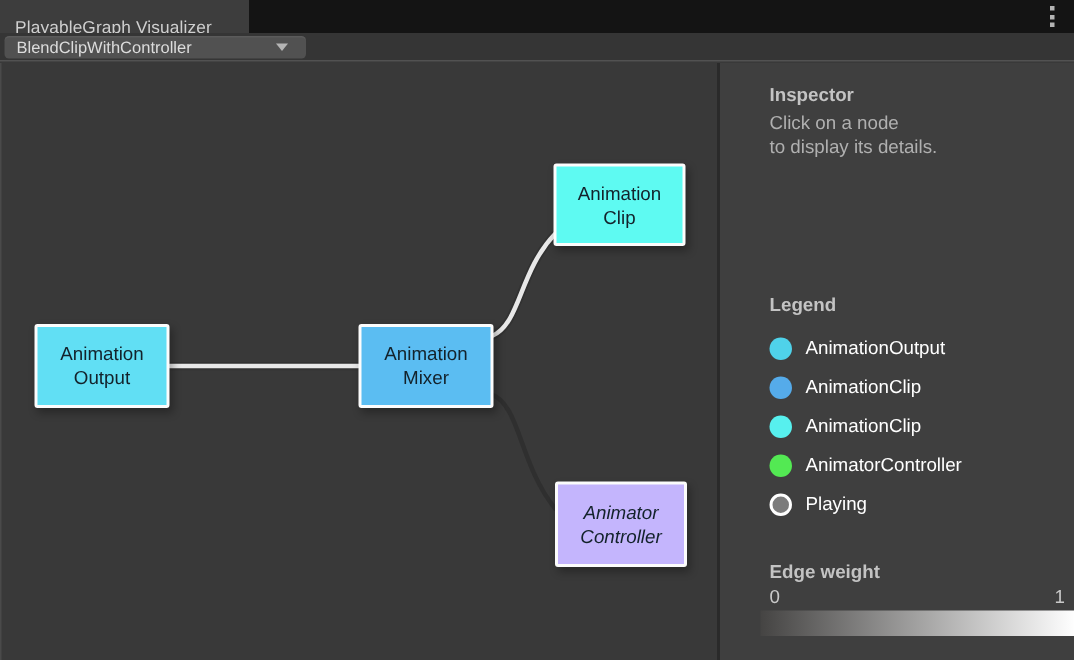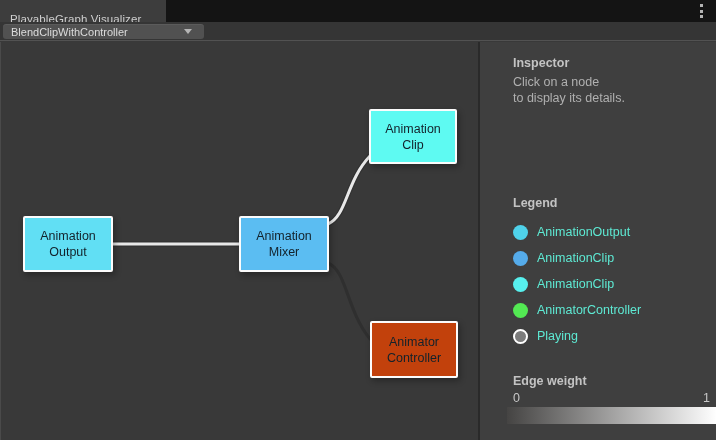--- a/index.html
+++ b/index.html
@@ -61,21 +61,21 @@
     padding:14px 16px 0 33px; color:#b3b3b3;
   }
   .inspector h3 { font-size:12.5px; font-weight:bold; color:#c3c3c3; }
   .hint { margin-top:5px; font-size:12.5px; line-height:15.5px; color:#b0b0b0; }
   .legend-title { margin-top:90px; }
   .legend-list { list-style:none; margin-top:9px; }
   .legend-list li { display:flex; align-items:center; height:26px; }
   .dot {
     width:15px; height:15px; border-radius:50%; margin-right:9px; flex:0 0 auto;
   }
-  .legend-label { font-size:12.5px; color:#5eead4;text-align:center; }
+  .legend-label { font-size:12.5px; color:#ffffff;text-align:center; }
   .ew-title { margin-top:25px; }
   .ew-scale {
     display:flex; justify-content:space-between; width:210px; margin:3px 0 2px -6px;
     font-size:12.5px; color:#c8c8c8; padding:0 7px 0 6px;
   }
   .ew-bar { width:210px; height:17px; margin-left:-6px; }
 </style>
 </head>
 <body>
 
@@ -109,21 +109,21 @@
           <path d="M 327 182 C 346 174 345 139 369 114" stroke="#e8e8e8" stroke-width="3" fill="none" stroke-linecap="round"></path>
           <path d="M 327 221 C 346 229 345 267 369 297" stroke="#2f2f2f" stroke-width="3" fill="none" stroke-linecap="round"></path>
         </svg>
       <div id="node-layer">
           <div class="node" style="left: 22px; top: 174px; width: 90px; height: 56px; background: rgb(97, 223, 244);">Animation
 Output</div>
           <div class="node" style="left: 238px; top: 174px; width: 90px; height: 56px; background: rgb(91, 189, 242);">Animation
 Mixer</div>
           <div class="node" style="left: 368px; top: 67px; width: 88px; height: 55px; background: rgb(94, 250, 242);">Animation
 Clip</div>
-          <div class="node" style="left: 369px; top: 279px; width: 88px; height: 57px; background: #c2410c;">Animator
+          <div class="node" style="left: 369px; top: 279px; width: 88px; height: 57px; background: #c4b5fd; font-style: italic;">Animator
 Controller</div>
         </div>
     </div>
 
     <div class="divider"></div>
 
     <div class="inspector">
       <h3>Inspector</h3>
       <div class="hint">
         <div>Click on a node</div>

